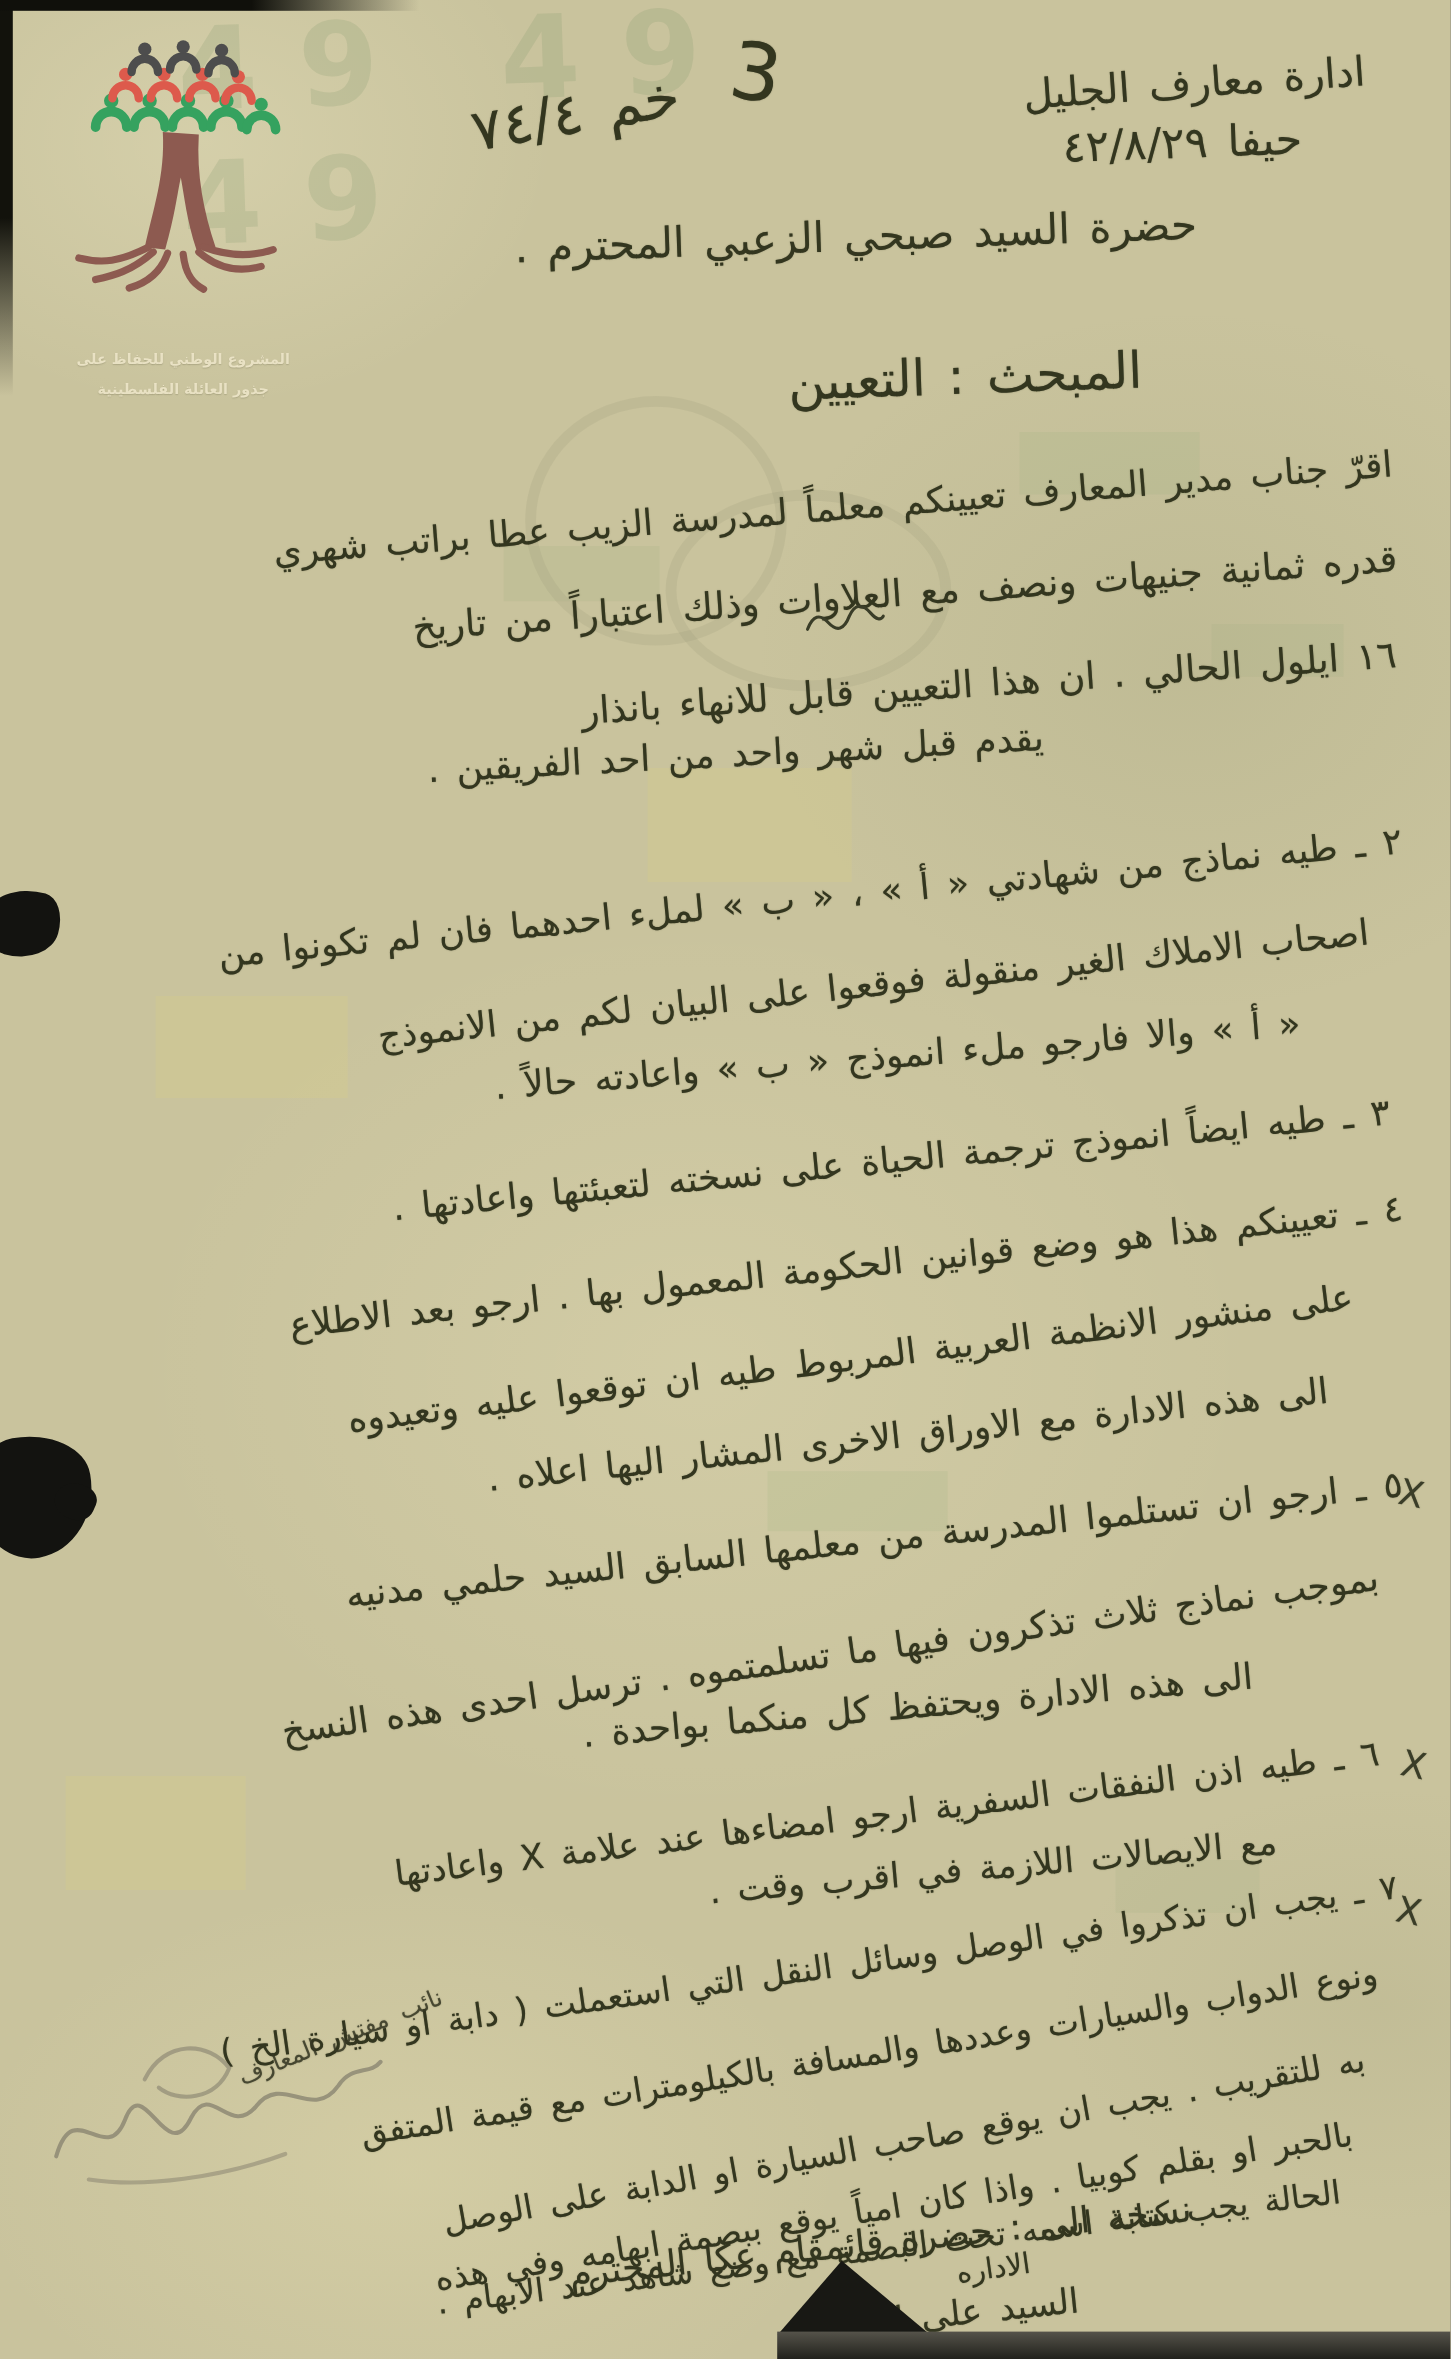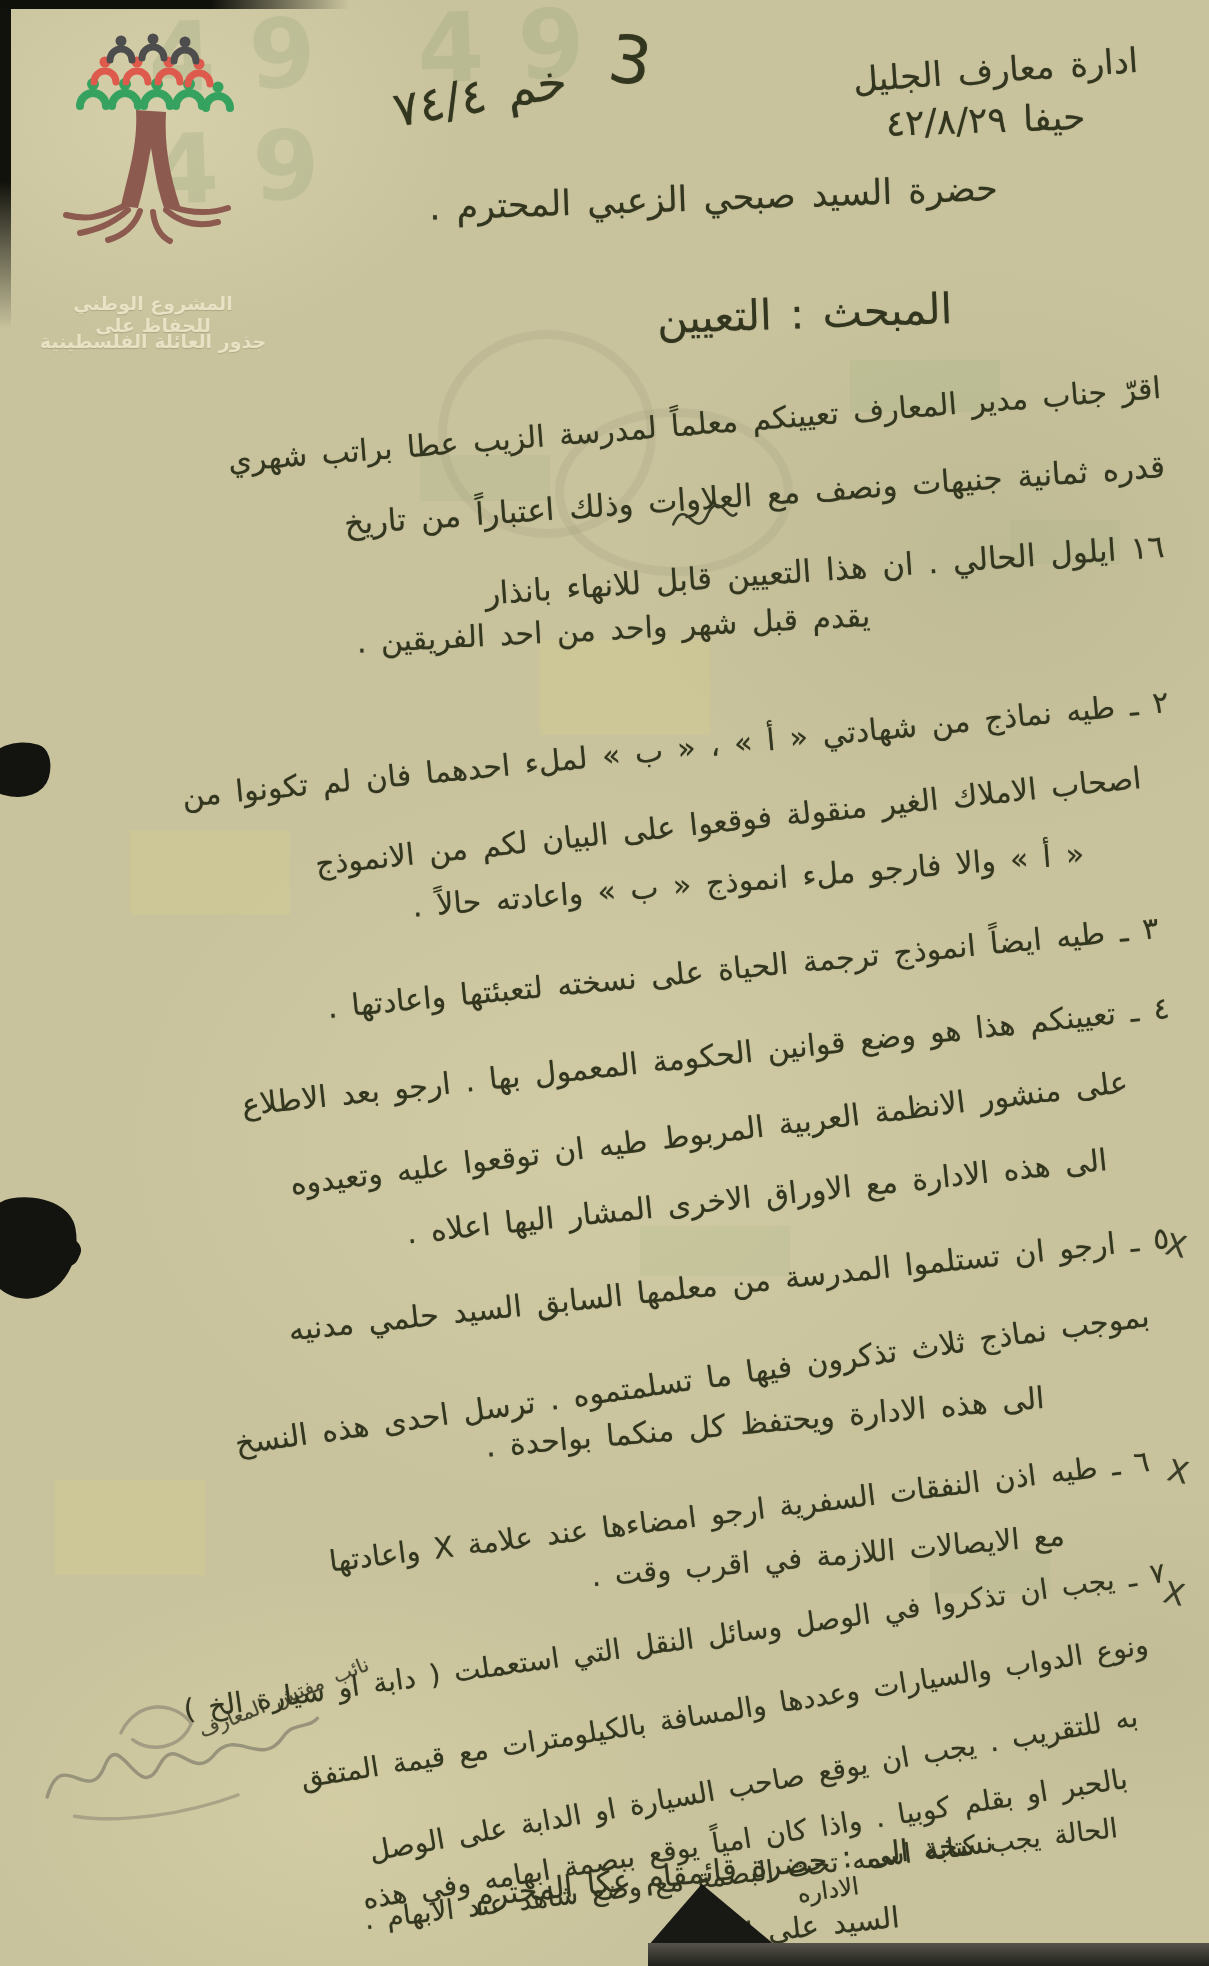--- a/index.html
+++ b/index.html
@@ -25,21 +25,21 @@
     font-size:96px;font-weight:bold;letter-spacing:34px;
     color:rgba(125,148,105,.20);transform:rotate(-2deg);
   }
   .wm-circle{position:absolute;border:9px solid rgba(140,145,112,.16);border-radius:50%;}
   .logo{position:absolute;left:38px;top:34px;width:230px;height:310px;text-align:center;}
   .logo-title{
     position:absolute;left:0;top:200px;width:230px;font-size:46px;font-weight:bold;
     color:rgba(233,225,193,.92);text-shadow:0 1px 2px rgba(110,105,75,.35);
   }
   .logo-sub{
-    position:absolute;left:0;width:230px;font-size:19px;font-weight:bold;
+    position:absolute;left:0;width:230px;font-size:12px;font-weight:bold;
     color:rgba(238,231,202,.9);text-shadow:0 1px 1px rgba(110,105,75,.3);
   }
   .xmark{position:absolute;color:#3a3d28;font-size:30px;transform:rotate(12deg);
     text-shadow:0 0 1px rgba(45,48,28,.5);}
   .blob{position:absolute;background:#131310;}
   .edge-left{position:absolute;left:0;top:0;width:11px;height:330px;
     background:linear-gradient(180deg,#12120c 55%,rgba(18,18,12,0));}
   .edge-top{position:absolute;left:0;top:0;width:350px;height:9px;
     background:linear-gradient(90deg,#10100b 60%,rgba(16,16,11,0));}
   .bottom-strip{position:absolute;left:648px;top:1943px;width:561px;height:23px;
@@ -115,21 +115,21 @@
           <path d="M66,172 C42,184 28,186 8,181"></path>
           <path d="M70,176 C52,192 36,196 22,199"></path>
           <path d="M82,177 C76,194 64,202 50,206"></path>
           <path d="M95,178 C97,196 104,203 112,207"></path>
           <path d="M108,176 C124,190 142,193 160,188"></path>
           <path d="M112,172 C134,180 152,180 170,174"></path>
         </g>
       </g>
     </svg>
     <div class="logo-sub" style="top:258px;">المشروع الوطني للحفاظ على</div>
-    <div class="logo-sub" style="top:296px;">جذور العائلة الفلسطينية</div>
+    <div class="logo-sub" style="top:283px;">جذور العائلة الفلسطينية</div>
   </div>
 
   <div class="hw" style="top:52px;right:648px;font-size:48px;transform:rotate(-10deg);">خم ٤‏/‏٧٤</div>
   <div class="hw" style="top:26px;right:552px;font-size:66px;transform:rotate(9deg);">3</div>
   <div class="hw" style="top:40px;right:72px;font-size:34px;transform:rotate(-4deg);">ادارة معارف الجليل</div>
   <div class="hw" style="top:96px;right:124px;font-size:36px;transform:rotate(-2deg);">حيفا ٢٩‏/‏٨‏/‏٤٢</div>
 
   <div class="hw" style="top:168px;right:212px;font-size:35px;transform:rotate(-2deg);">حضرة السيد صبحي الزعبي المحترم .</div>
   <div class="hw" style="top:284px;right:258px;font-size:42px;transform:rotate(-2deg);">المبحث :  التعيين</div>
 

